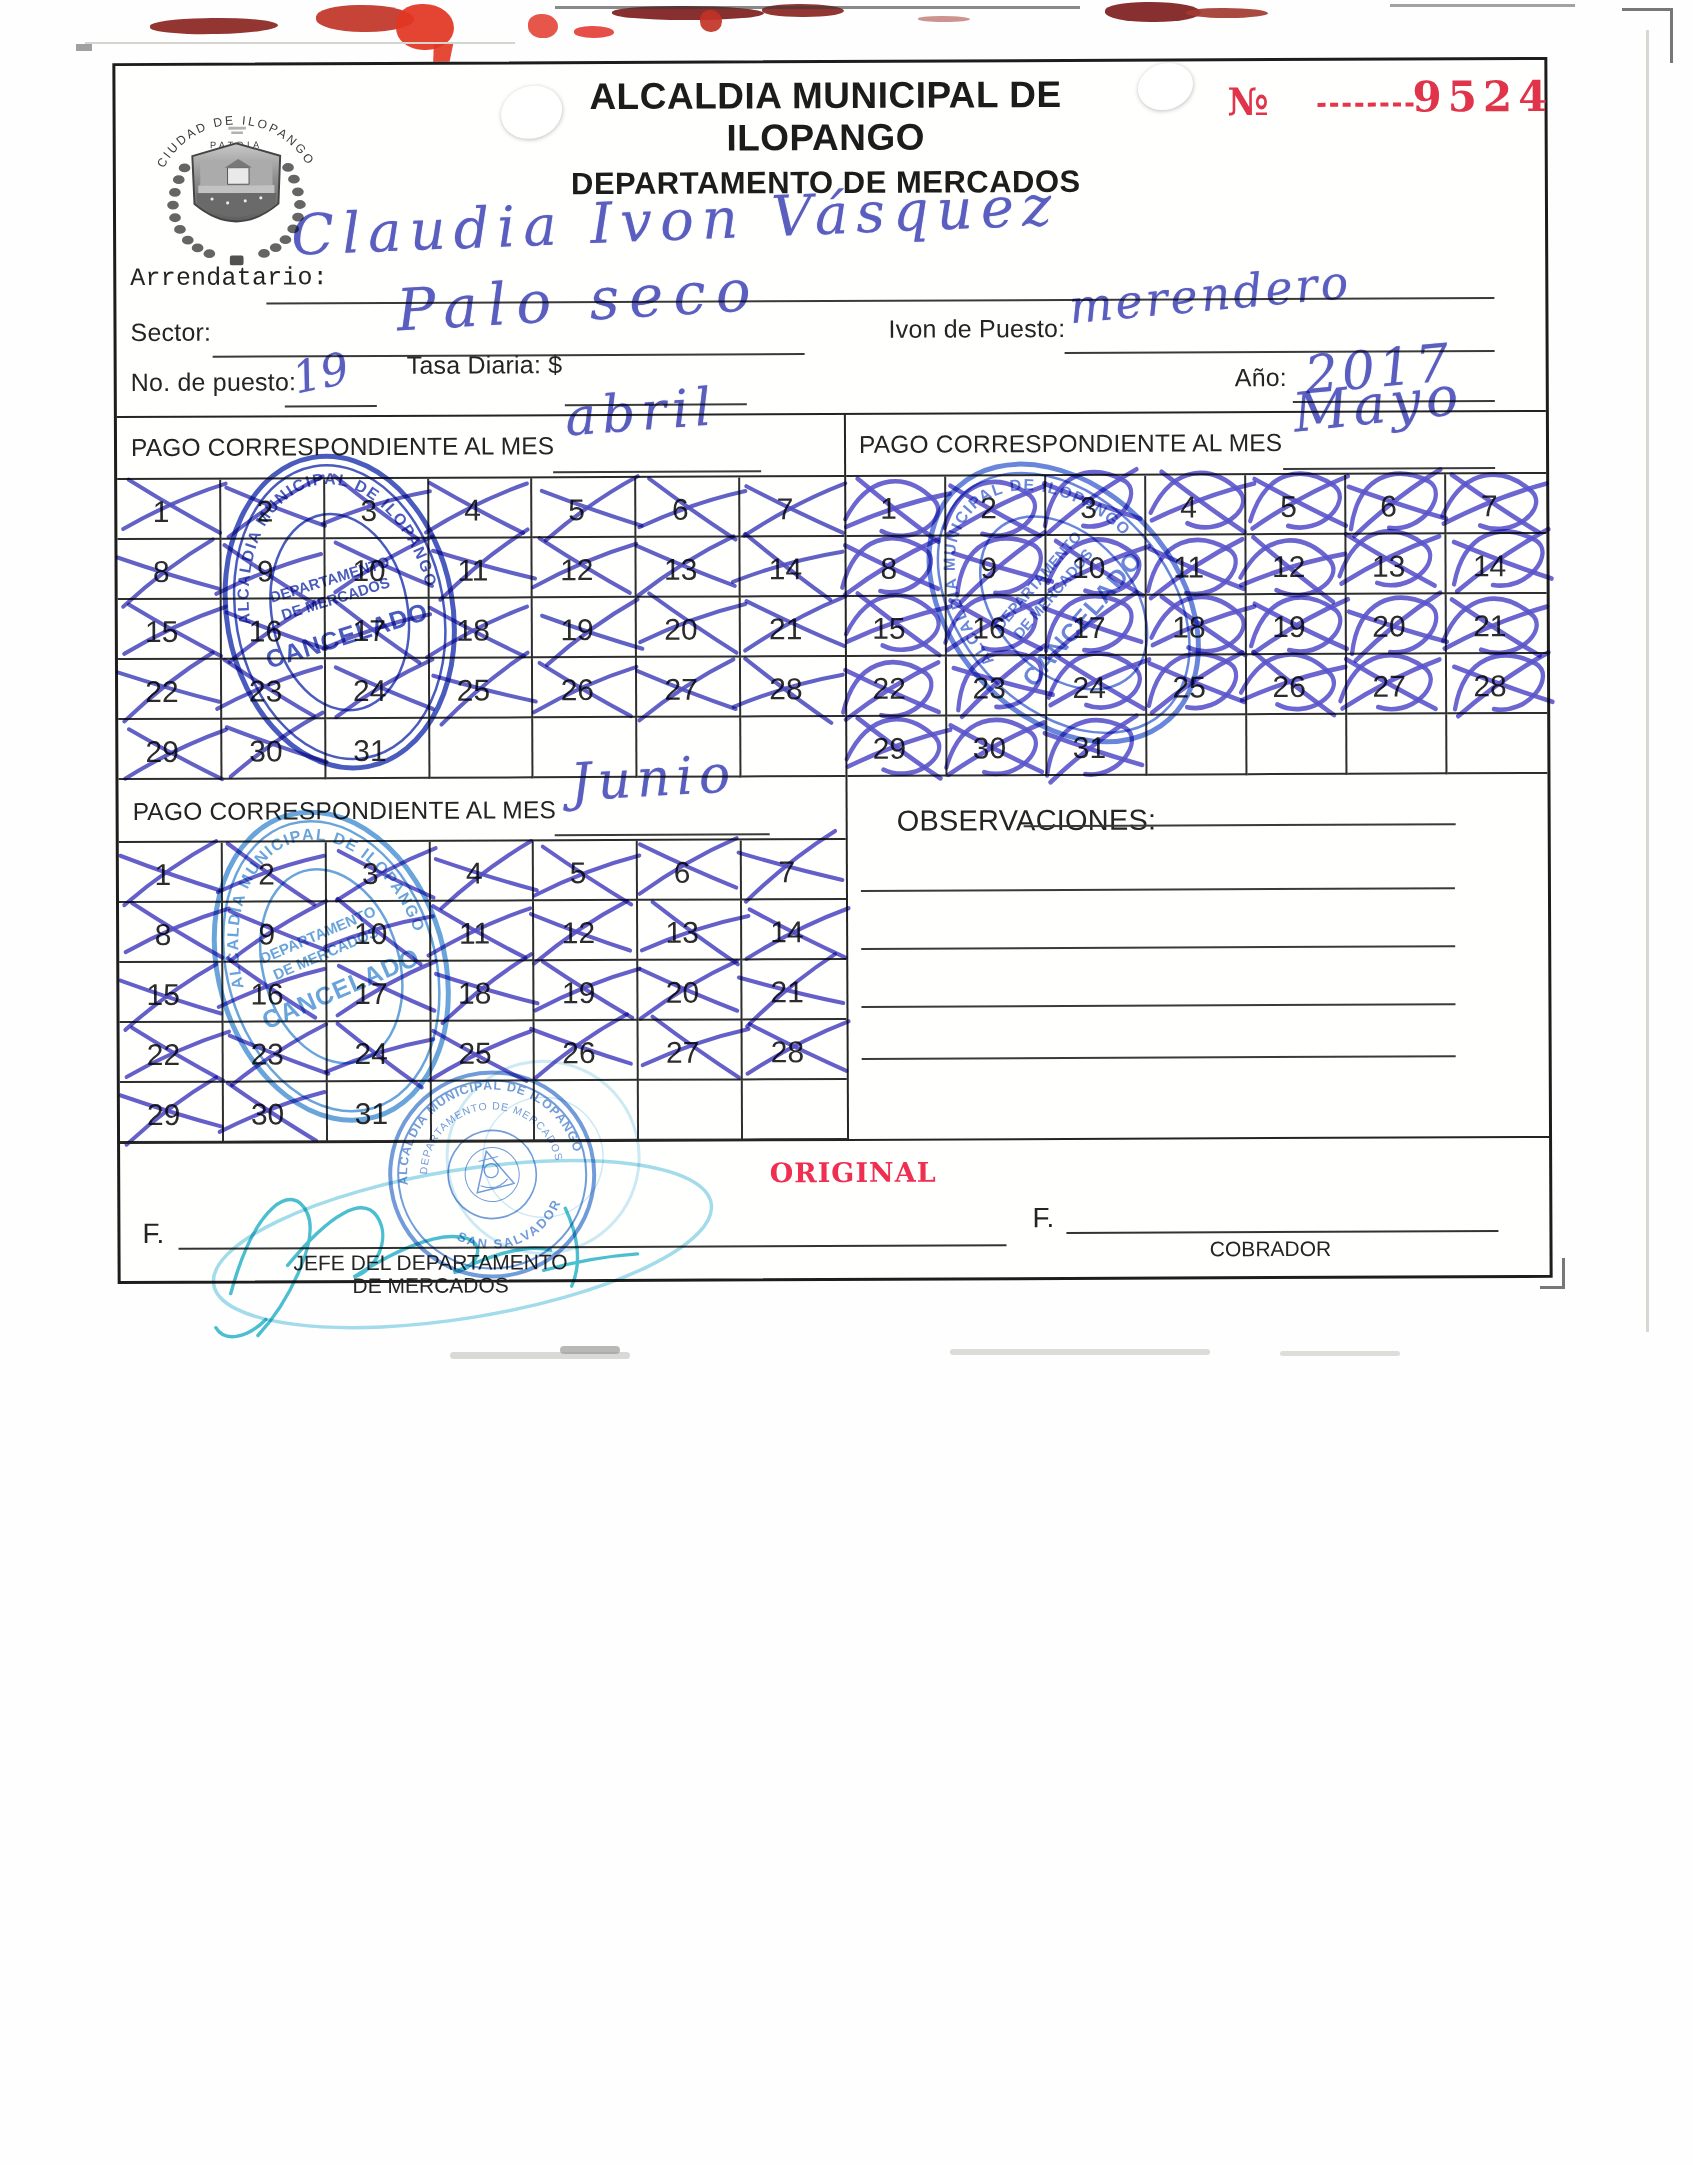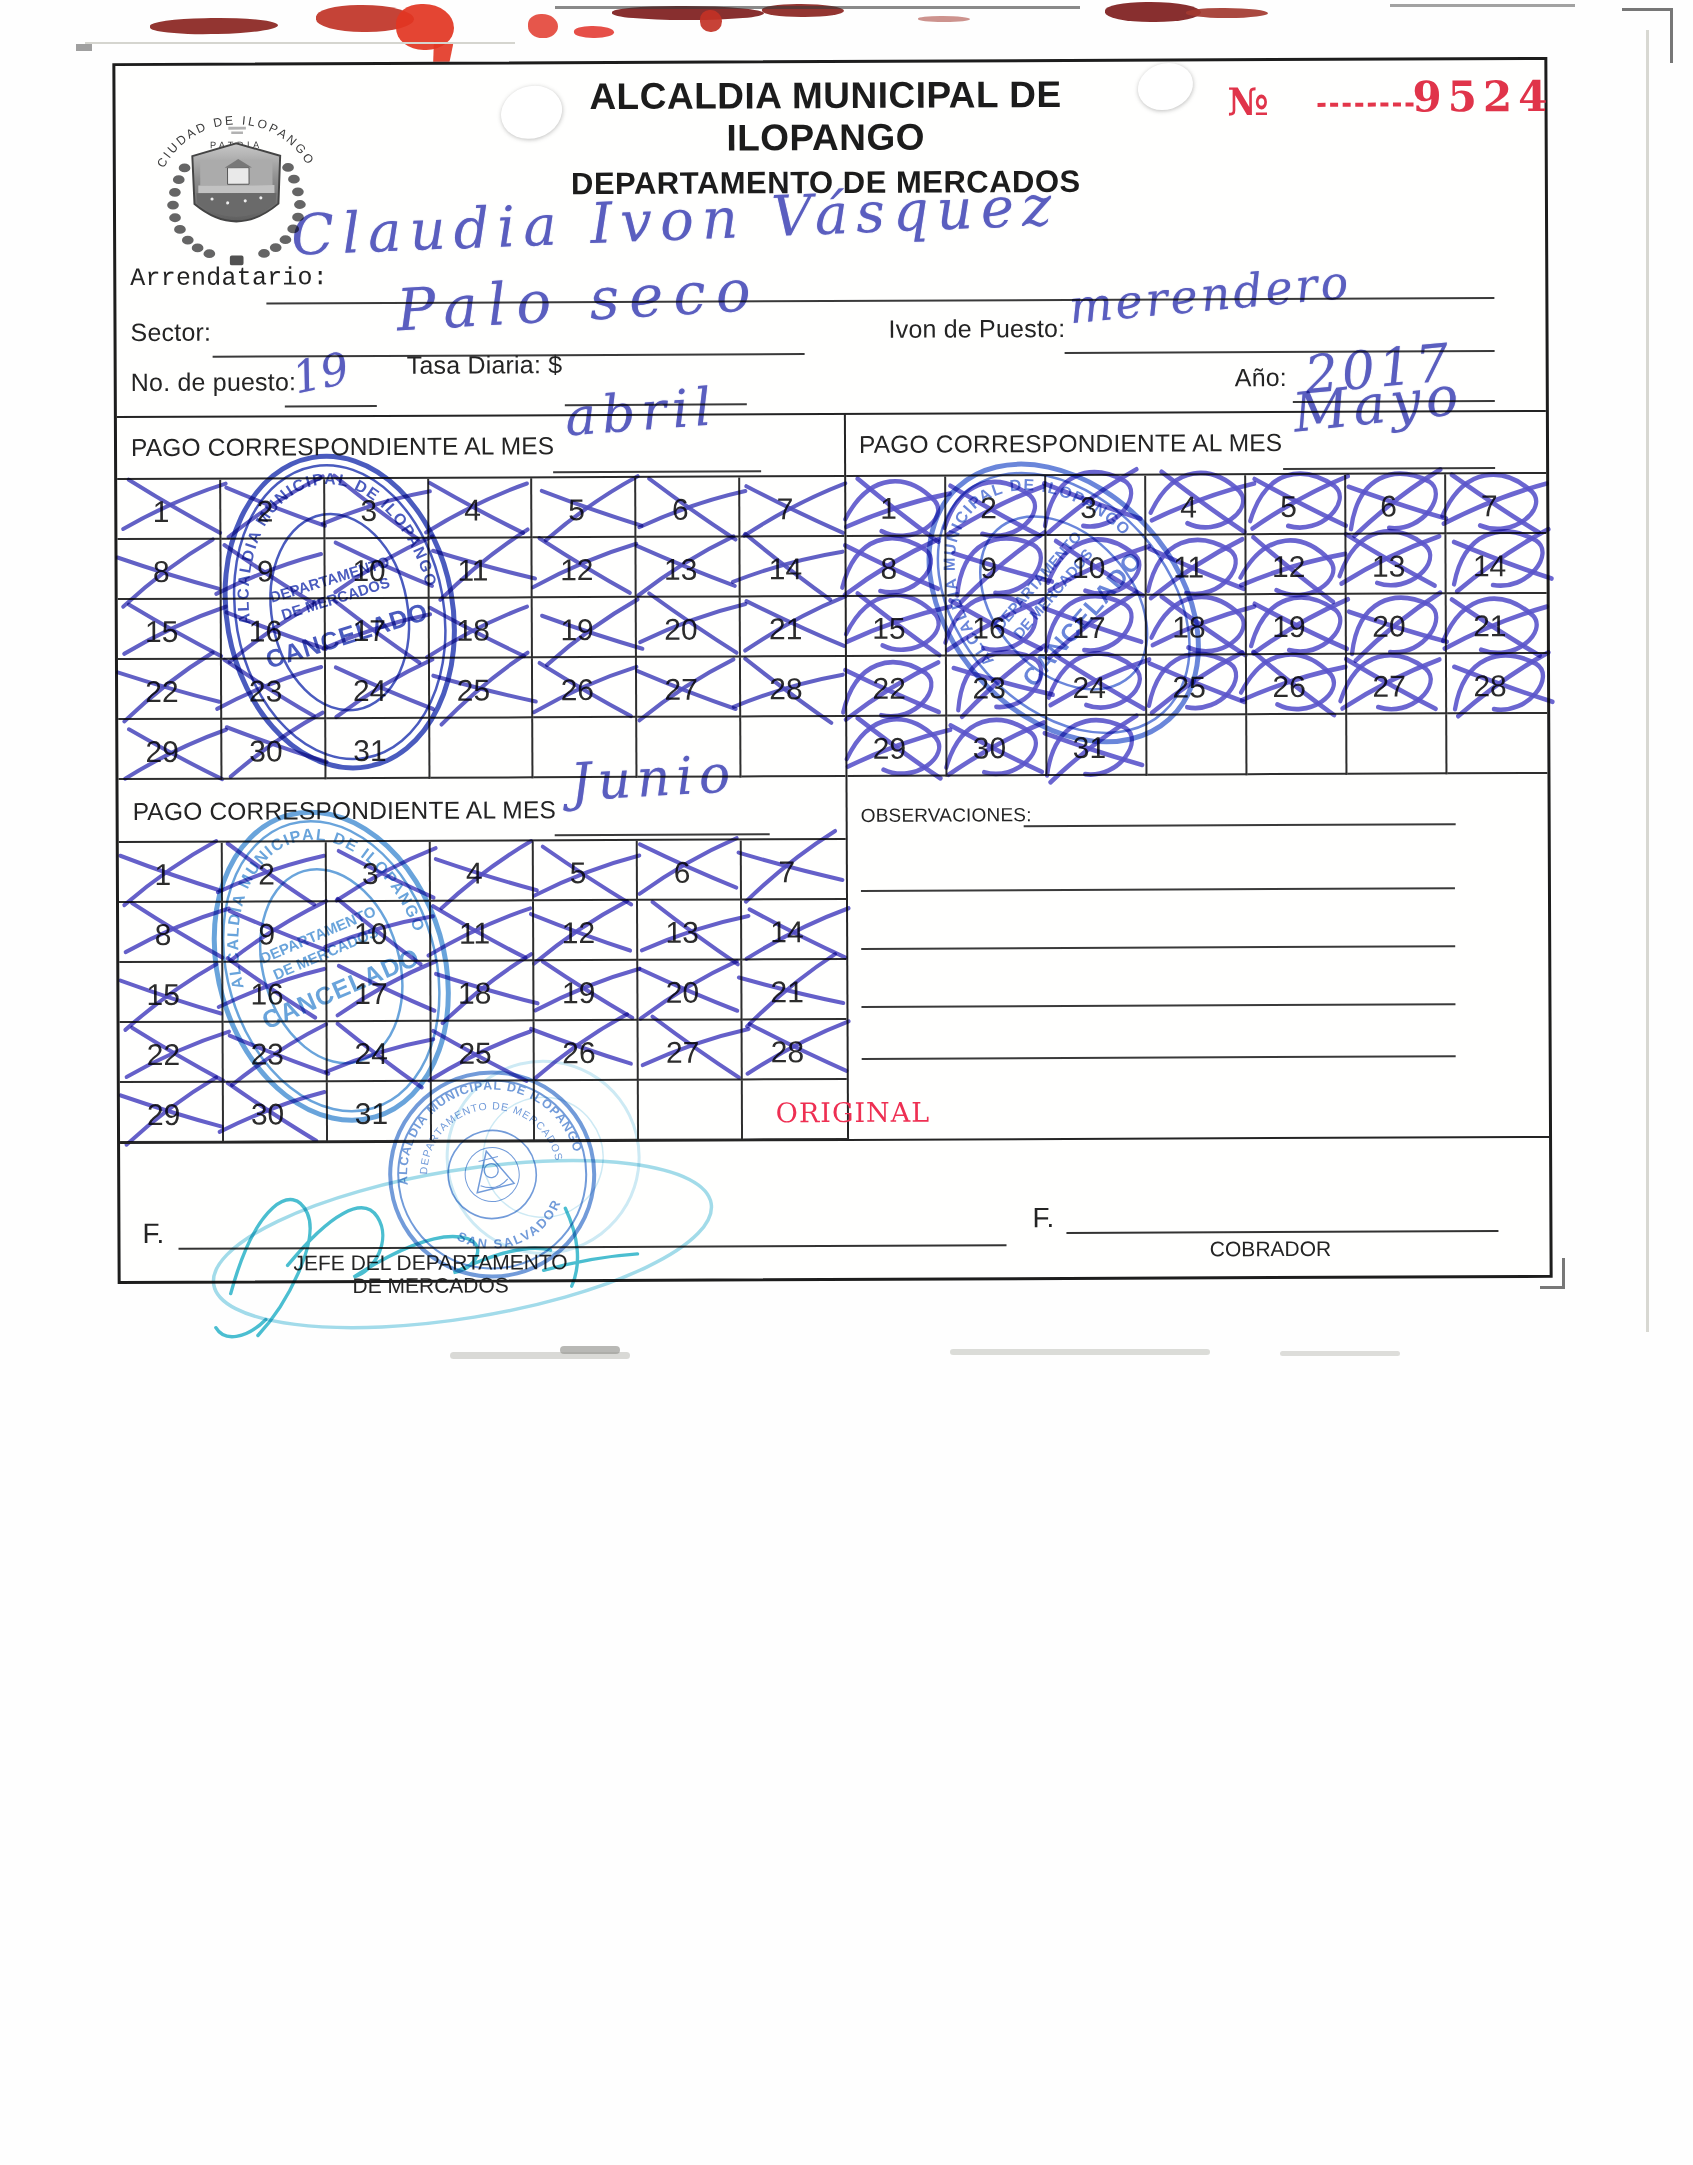--- a/index.html
+++ b/index.html
@@ -45,22 +45,22 @@
   .stamp{position:absolute;mix-blend-mode:multiply;pointer-events:none;}
   .stamp svg{overflow:visible;width:100%;height:100%;}
   .stamp-a{left:102px;top:382px;width:240px;height:330px;color:#2a3eb4;opacity:.85;transform:rotate(-10deg);}
   .stamp-b{left:826px;top:376px;width:240px;height:330px;color:#4468d2;opacity:.8;transform:rotate(-42deg);}
   .stamp-c{left:92px;top:736px;width:240px;height:330px;color:#3f8ad2;opacity:.78;transform:rotate(-16deg);}
   .stamp-d{left:262px;top:1000px;width:220px;height:220px;color:#4a7fd0;opacity:.78;transform:rotate(-14deg);}
   .stamp-e{left:80px;top:1092px;width:530px;height:175px;color:#46b8d6;opacity:.5;transform:rotate(-9deg);}
   .stamp-f{left:318px;top:988px;width:210px;height:210px;color:#7cc6e4;opacity:.38;transform:rotate(8deg);}
   .sig-teal{left:55px;top:1078px;width:580px;height:200px;color:#2bb3c9;opacity:.85;}
   
-  .original{position:absolute;left:648px;top:1034px;width:170px;text-align:center;
-            font-family:"DejaVu Serif",serif;font-weight:normal;font-size:27px;color:#ee2f52;letter-spacing:1px;}
+  .original{position:absolute;left:648px;top:1094px;width:170px;text-align:center;
+            font-family:"DejaVu Serif",serif;font-weight:bold;font-size:27px;color:#ee2f52;letter-spacing:1px;}
   .f-lbl{position:absolute;font-size:28px;color:#242424;}
   .sig-line{position:absolute;border-bottom:2.6px solid #333;}
   .sig-cap{position:absolute;text-align:center;font-size:21px;color:#242424;line-height:1.12;}
 </style>
 </head>
 <body>
 
 <div class="page">
 
   <div class="redmark" style="left:150px;top:18px;width:128px;height:16px;background:#8a2420;transform:rotate(-1deg);"></div>
@@ -876,21 +876,21 @@
         </div>
         <div class="cell">
           <span class="num">31</span>
         </div>
         <div class="cell"></div>
         <div class="cell"></div>
         <div class="cell"></div>
         <div class="cell"></div>
       </div>
 
-    <div class="lbl" style="left:742px;top:742px;font-size:19px;text-align:right;">OBSERVACIONES:</div>
+    <div class="lbl" style="left:778px;top:742px;font-size:29px;text-align:right;">OBSERVACIONES:</div>
     <div class="fline" style="left:905px;top:733px;width:432px;height:30px;border-bottom-width:2.2px;"></div>
     <div class="fline" style="left:742px;top:797px;width:594px;height:30px;border-bottom-width:2.2px;"></div>
     <div class="fline" style="left:742px;top:855px;width:594px;height:30px;border-bottom-width:2.2px;"></div>
     <div class="fline" style="left:742px;top:913px;width:594px;height:30px;border-bottom-width:2.2px;"></div>
     <div class="fline" style="left:742px;top:965px;width:594px;height:30px;border-bottom-width:2.2px;"></div>
 
     <div class="fline" style="left:0;top:1050px;width:727px;height:26px;border-bottom:2.5px solid #242424;"></div>
     <div class="fline" style="left:727px;top:1050px;width:702px;height:26px;border-bottom:2.5px solid #242424;"></div>
 
     <div class="original">ORIGINAL</div>

